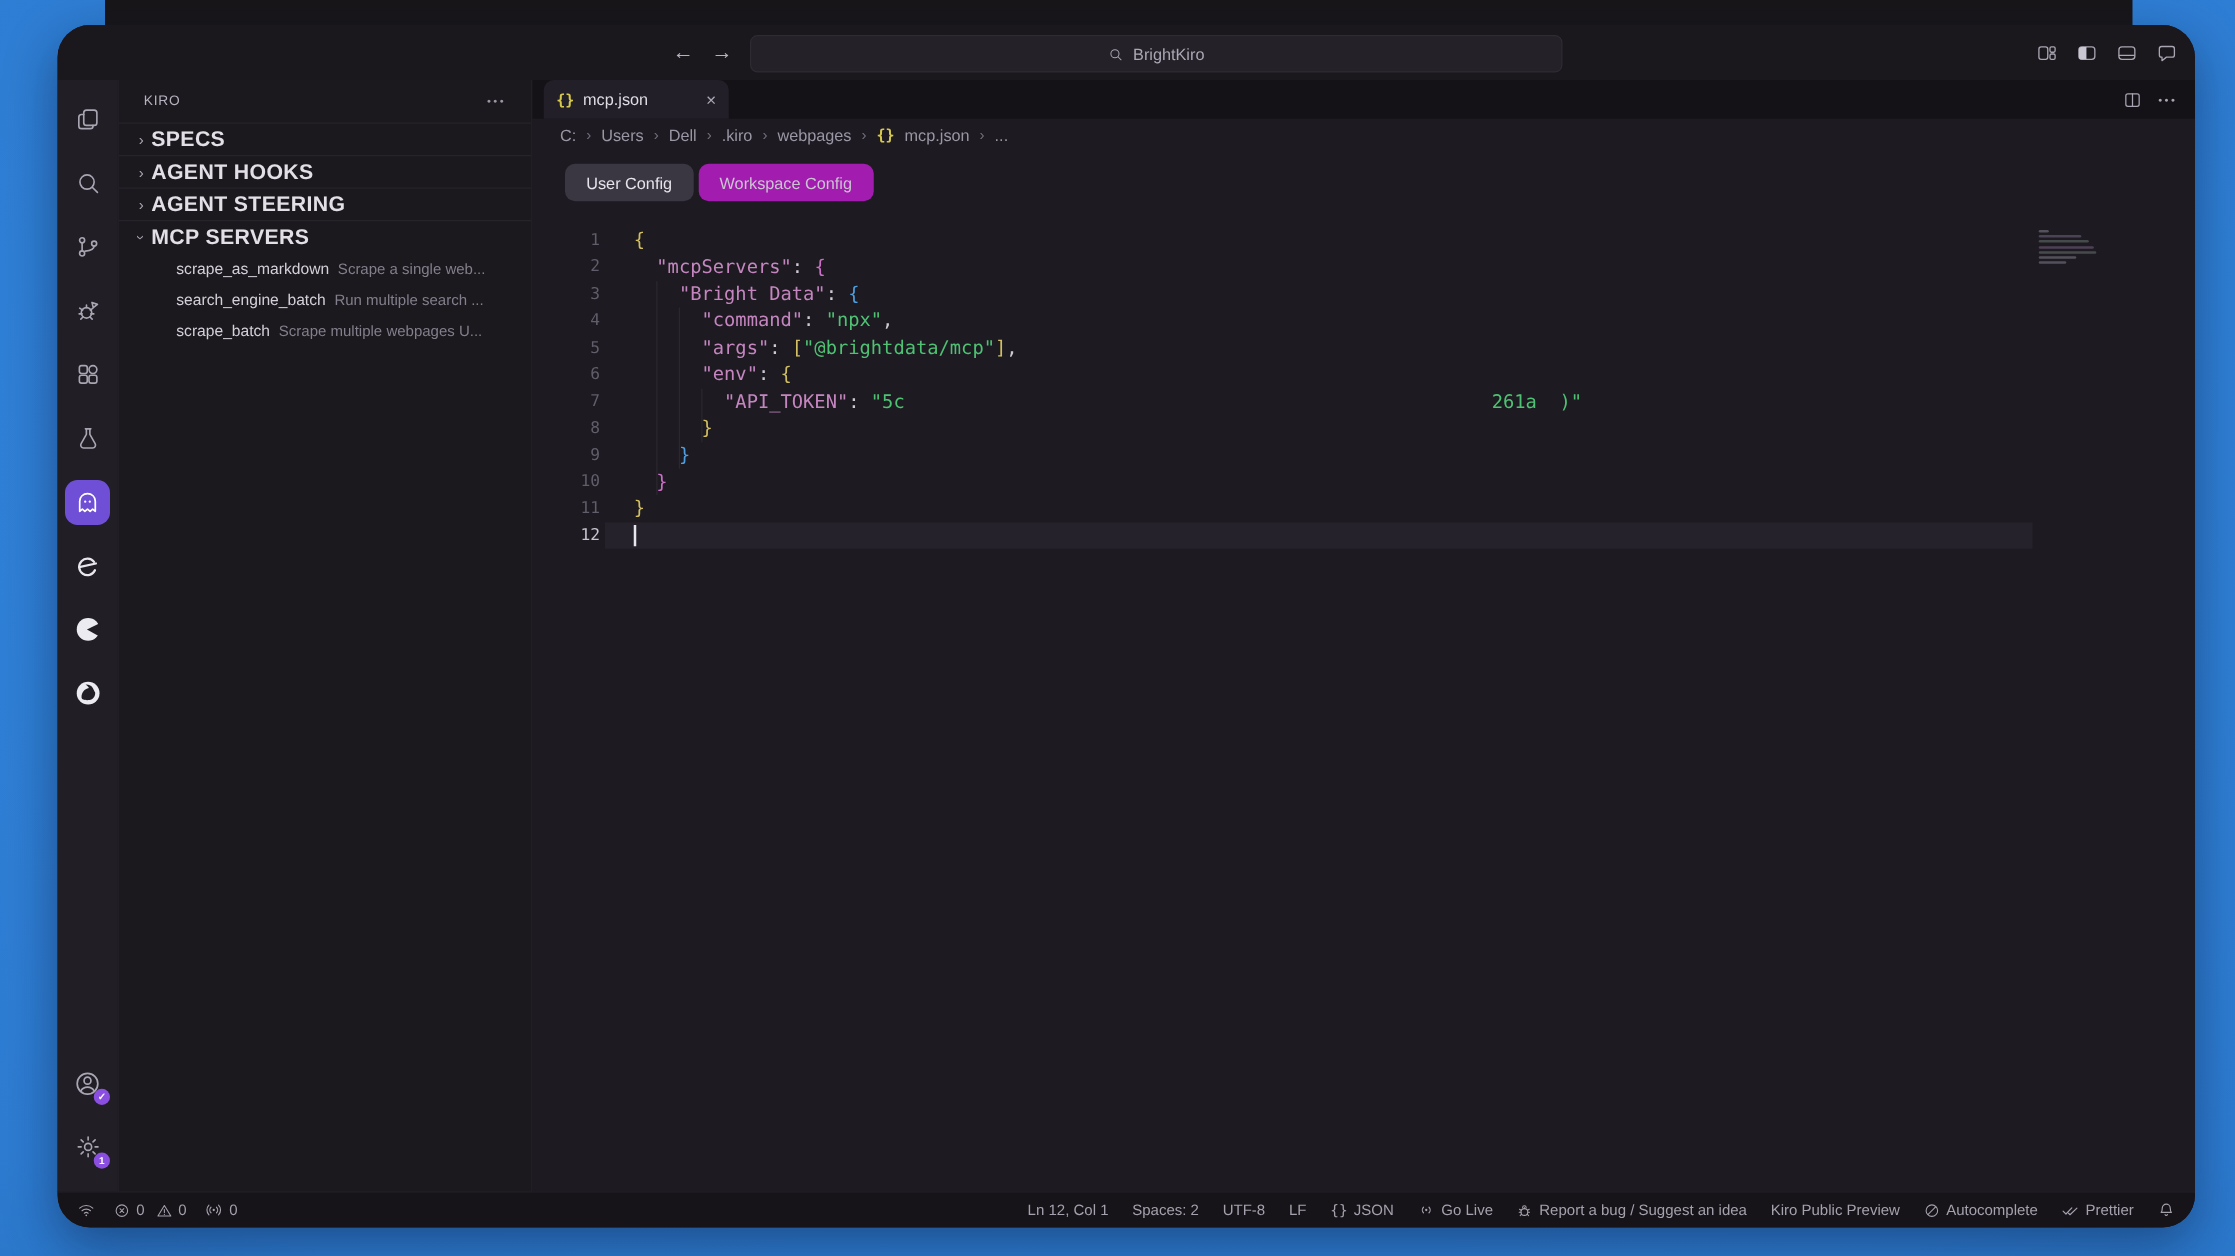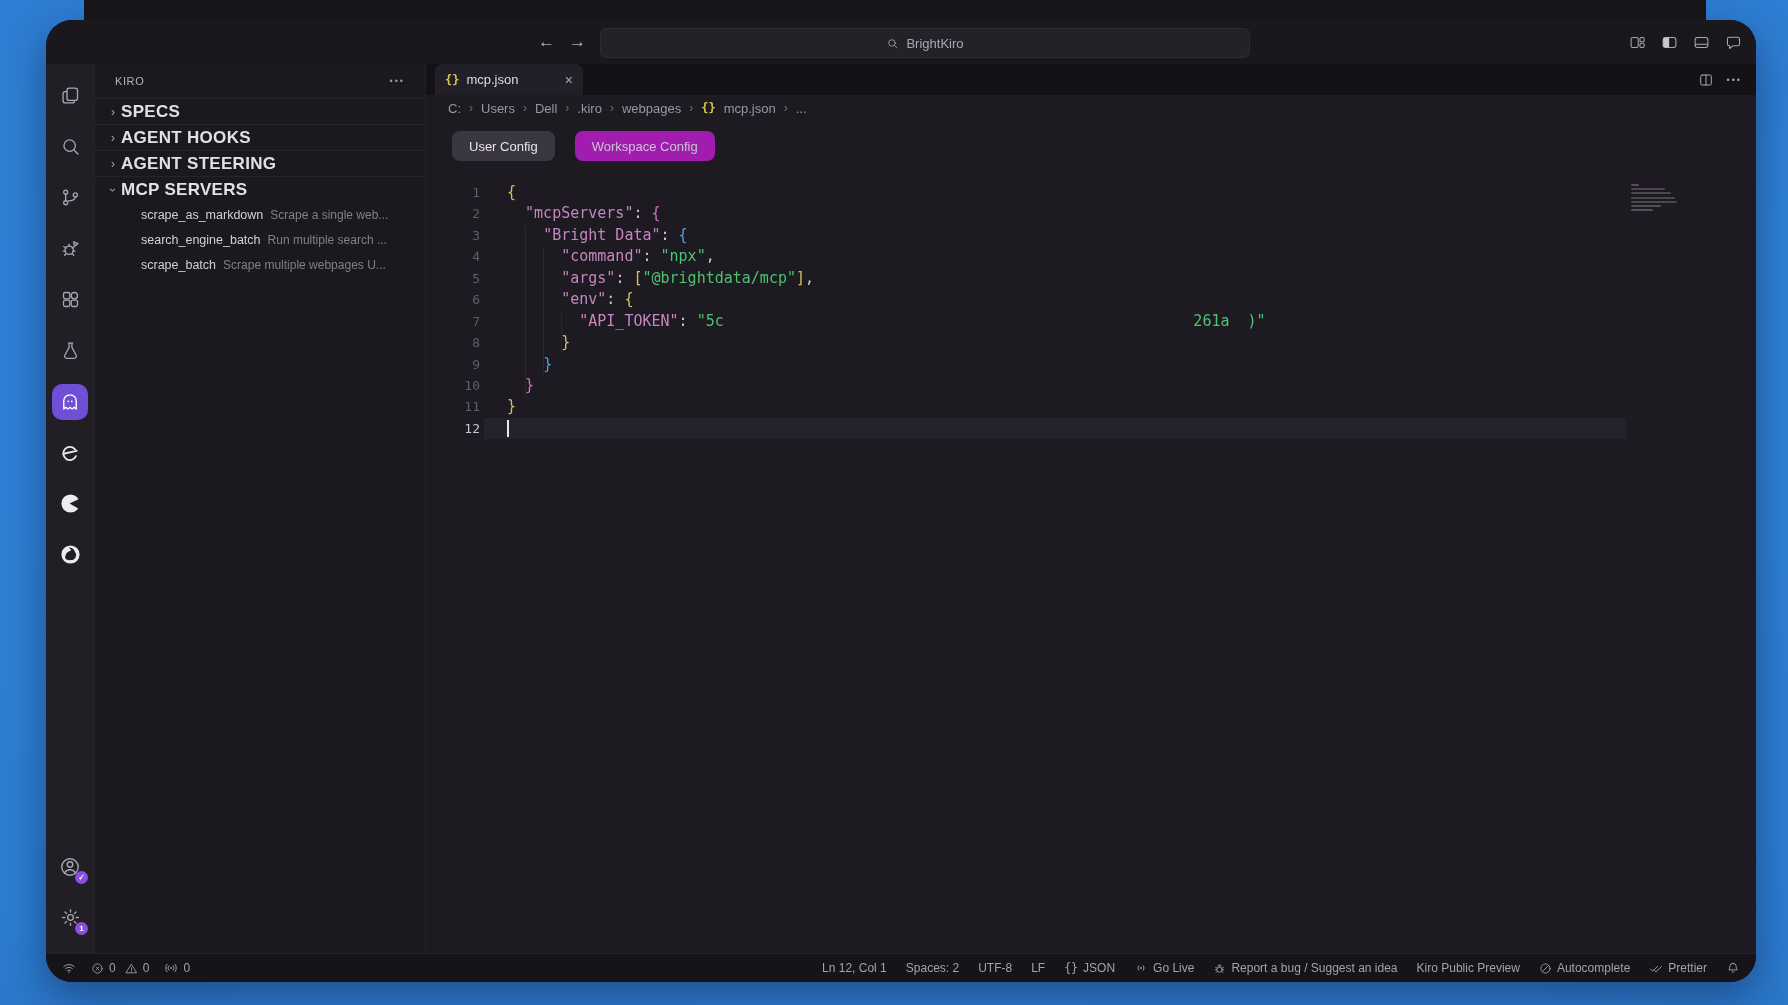--- a/index.html
+++ b/index.html
@@ -65,21 +65,21 @@
   .editor{flex:1;background:#1d1a21;display:flex;flex-direction:column;position:relative;min-width:0}
   .tabstrip{height:31px;flex:none;background:#151217;display:flex;position:relative}
   .tab{margin-left:9px;width:128px;background:#221f28;border-radius:8px 8px 0 0;display:flex;align-items:center;padding:0 10px;gap:7px}
   .braces{color:#d6c84e;font-weight:bold;font-size:12px;font-family:"DejaVu Sans Mono",monospace}
   .tab-label{font-size:13px;color:#dfdce4}
   .tab-close{margin-left:auto;color:#aba7b4;font-size:14px}
   .editor-actions{position:absolute;right:14px;top:0;height:31px;display:flex;align-items:center;gap:13px;color:#a9a5b2}
   .editor-actions .dots{font-size:9px;letter-spacing:2px;color:#a9a5b2}
   .breadcrumb{height:26px;flex:none;display:flex;align-items:center;padding-left:22px;font-size:13px;color:#9a96a4;gap:8px}
   .breadcrumb .sep{color:#726e7c;font-size:12px}
-  .cfg-row{flex:none;padding:10px 0 13px 26px;display:flex;gap:20px}
+  .cfg-row{flex:none;padding:10px 0 13px 26px;display:flex;gap:4px}
   .cfg-btn{height:30px;display:flex;align-items:center;padding:0 17px;border-radius:8px;font-size:13px}
   .cfg-btn.on{background:#3a3642;color:#e6e3ea}
   .cfg-btn.off{background:#a21caf;color:#c9c5d0}
 
   .codearea{flex:1;position:relative;padding-top:8px;font-family:"DejaVu Sans Mono",monospace;font-size:15px;overflow:hidden}
   .crow{display:flex;height:21.45px;line-height:21.45px;position:relative}
   .ln{width:54px;flex:none;text-align:right;color:#615d6a;font-size:13px;z-index:2}
   .ln.on{color:#c9c5d1}
   .ctext{margin-left:27px;white-space:pre;color:#d4d1da;z-index:2}
   .key{color:#c586c0}.str{color:#4ec273}.pu{color:#cdcad4}

